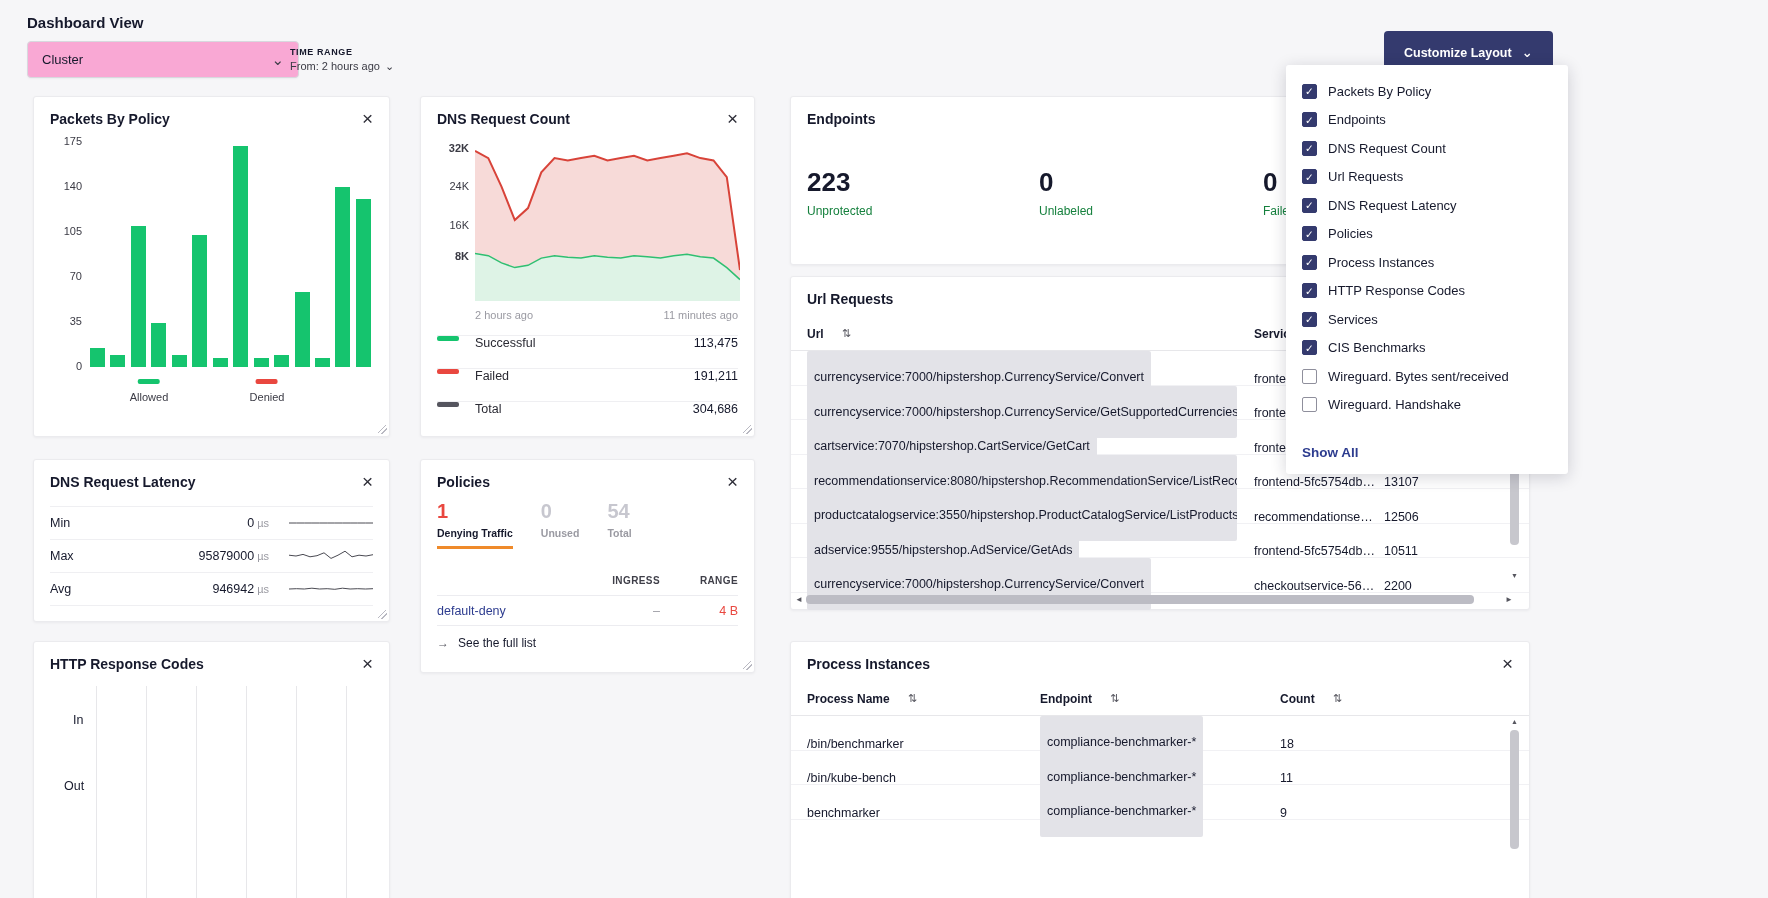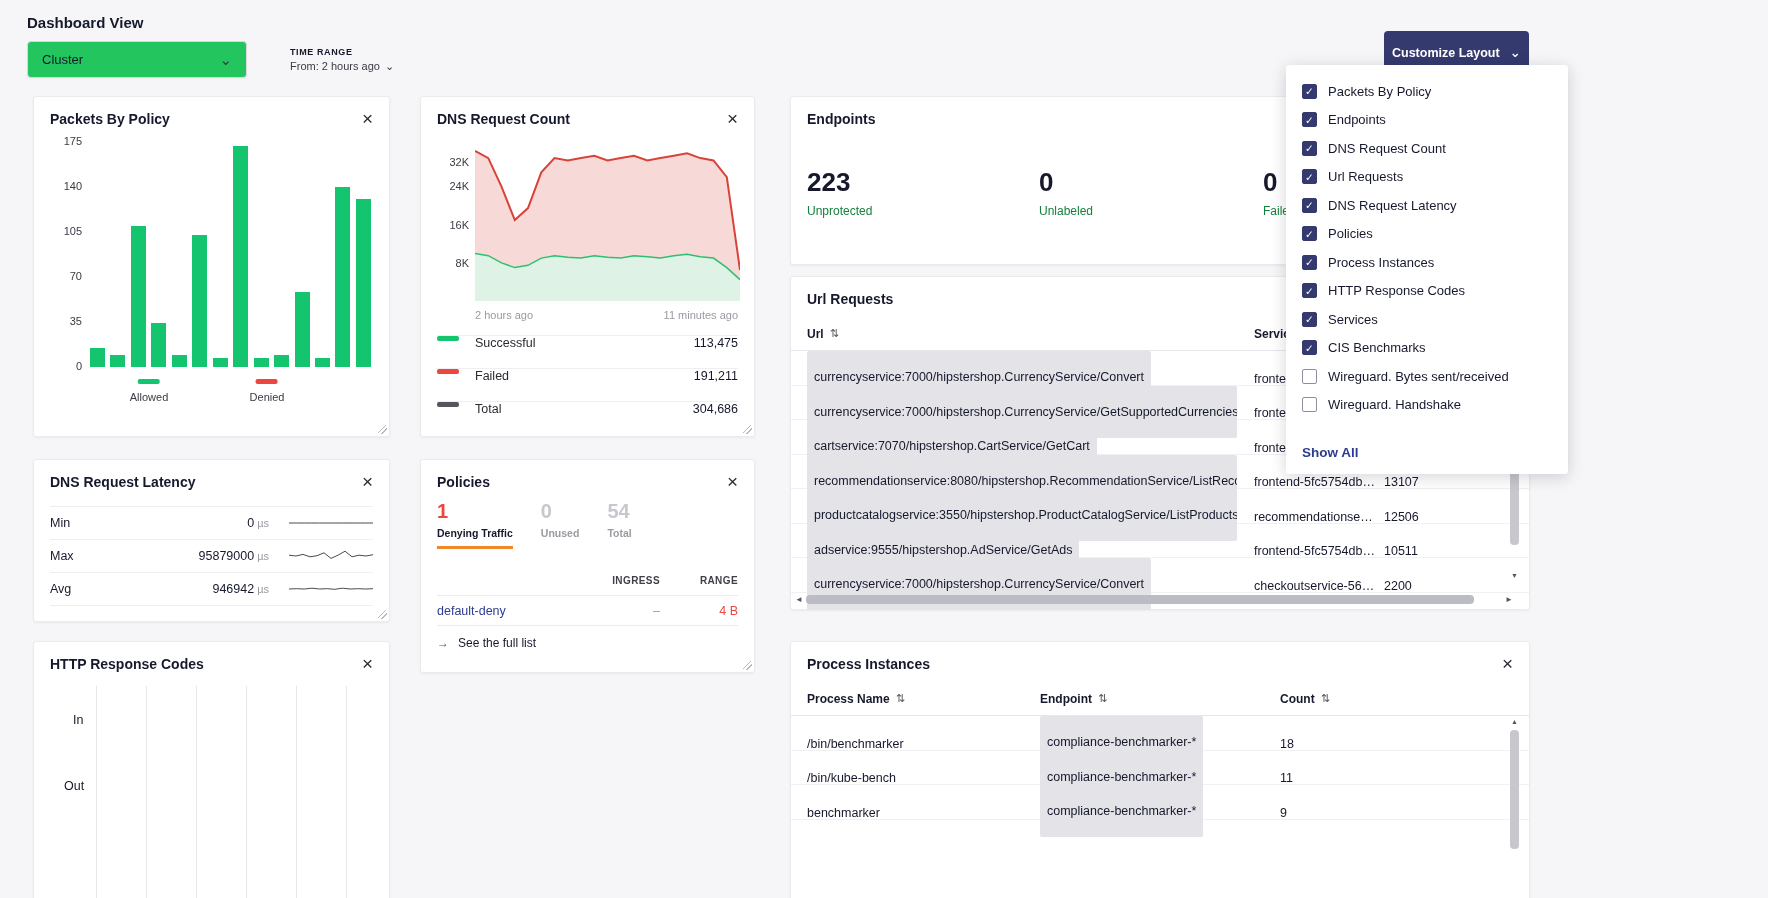--- a/index.html
+++ b/index.html
@@ -1,28 +1,28 @@
 <!DOCTYPE html>
 <html><head>
 <meta charset="utf-8">
 <style>
   *{margin:0;padding:0;box-sizing:border-box}
   html,body{width:1768px;height:898px;overflow:hidden}
   body{font-family:"Liberation Sans","DejaVu Sans",sans-serif;background:#f6f6f8;color:#16192c;position:relative}
 
   
   .page-title{position:absolute;left:27px;top:14px;font-size:15px;font-weight:700}
-  .cluster-select{position:absolute;left:27px;top:41px;width:220px;height:37px;background:#22c55e;border:1px solid #d8d8de;border-radius:4px;
+  .cluster-select{position:absolute;left:27px;top:41px;width:272px;height:37px;background:#f9a8d4;border:1px solid #d8d8de;border-radius:4px;
     display:flex;align-items:center;justify-content:space-between;padding:8px 14px;font-size:13px;cursor:pointer;box-shadow:0 1px 2px rgba(0,0,0,.04)}
   .chev{font-size:15px;color:#3a3a44;line-height:10px}
   .time-range{position:absolute;left:290px;top:47px}
   .tr-label{font-size:9px;font-weight:700;letter-spacing:.6px}
   .tr-value{font-size:11px;color:#3b3b45;margin-top:3px;display:flex;align-items:center;gap:5px;cursor:pointer}
   .tr-value .chev{font-size:11px}
-  .customize-btn{position:absolute;left:1384px;top:31px;height:44px;padding:0 8px;background:#343a6e;color:#fff;border-radius:4px;z-index:10;
+  .customize-btn{position:absolute;left:1384px;top:31px;height:44px;padding:0 20px;background:#343a6e;color:#fff;border-radius:4px;z-index:10;
     display:flex;align-items:center;gap:10px;font-size:12.5px;font-weight:600;cursor:pointer}
   .customize-btn .chev{color:#fff;font-size:13px}
 
   
   .menu-panel{position:absolute;left:1286px;top:65px;width:282px;background:#fff;border-radius:3px;z-index:100;
     box-shadow:0 3px 16px rgba(20,20,43,.18);padding:12px 16px 14px}
   .menu-item{display:flex;align-items:center;gap:11px;height:28.5px;cursor:pointer;font-size:13px}
   .cbx{width:15px;height:15px;flex:0 0 15px;border-radius:2px;border:1.5px solid #8f8f9c;background:#fff;display:flex;align-items:center;justify-content:center;color:#fff;font-size:10.5px}
   .cbx.checked{background:#343a6e;border-color:#343a6e}
   .cbx.checked::after{content:"✓"}
@@ -71,21 +71,21 @@
   .ep-stats div.ep-stat:nth-of-type(1){width:232px}
   .ep-stats div.ep-stat:nth-of-type(2){width:224px}
   .ep-value{font-size:26px;font-weight:700}
   .ep-label{font-size:12px;color:#15803d;margin-top:6px}
 
   
   .tbl{position:absolute;left:0;right:0;top:40px}
   .url-grid{display:grid;grid-template-columns:447px 130px auto;padding-left:16px;align-items:center}
   .proc-grid{display:grid;grid-template-columns:233px 240px auto;padding-left:16px;align-items:center}
   .tbl-head{height:34px;border-bottom:1px solid #e7e7ea;font-size:12px;font-weight:700}
-  .hcell{display:flex;align-items:center;gap:6px;cursor:pointer;overflow:hidden;white-space:nowrap}
+  .hcell{display:flex;align-items:center;gap:18px;cursor:pointer;overflow:hidden;white-space:nowrap}
   .sort{font-size:11px;color:#55555e;font-weight:400}
   .tbl-row{height:34.5px;border-bottom:1px solid #f1f1f4;font-size:12.5px}
   .chip{background:#e3e3e8;padding:19px 7px;border-radius:2px;display:inline-block;max-width:430px;white-space:nowrap;overflow:hidden}
   .svc-cell,.cnt-cell{white-space:nowrap;overflow:hidden;padding-right:10px}
 
   
   .vscroll{position:absolute;right:10px;width:9px;z-index:5}
   #card-urlreq .vscroll{top:78px;bottom:30px}
   #card-process .vscroll{top:76px;bottom:6px}
   .vthumb{position:absolute;left:0;width:9px;background:#c7c7cd;border-radius:4px}
@@ -196,24 +196,24 @@
 </div>
 
 <div class="card" id="card-dnscount">
   <div class="card-head">
     <div class="card-title">DNS Request Count</div>
     <div class="close-btn">×</div>
   </div>
   <div class="dnc-plot">
     <div class="dnc-yticks">
 
-    <div style="top: 17px;">32K</div>
+    <div style="top: 3px; font-weight: bold;">32K</div>
         <div style="top: 41px;">24K</div>
         <div style="top: 80px;">16K</div>
-        <div style="top: 118px;">8K</div>
+        <div style="top: 111px; font-weight: bold;">8K</div>
       </div>
     <svg class="dnc-svg" viewBox="0 0 265 162" preserveAspectRatio="none">
       <polygon points="0.0,11.9 13.3,19.1 26.5,47.6 39.8,81.0 53.0,69.1 66.3,33.4 79.5,19.1 92.8,21.4 106.0,19.1 119.3,16.7 132.5,21.4 145.8,19.1 159.0,16.7 172.3,21.4 185.5,19.1 198.8,16.7 212.0,14.3 225.3,19.1 238.5,21.4 251.8,38.1 265.0,131.0 265.0,140.6 251.8,128.6 238.5,119.1 225.3,117.7 212.0,115.3 198.8,116.7 185.5,119.1 172.3,117.7 159.0,116.7 145.8,119.1 132.5,118.2 119.3,116.7 106.0,119.1 92.8,118.2 79.5,116.7 66.3,119.1 53.0,126.3 39.8,128.6 26.5,123.9 13.3,116.7 0.0,114.4" fill="#f7dad8"></polygon>
       <polygon points="0.0,114.4 13.3,116.7 26.5,123.9 39.8,128.6 53.0,126.3 66.3,119.1 79.5,116.7 92.8,118.2 106.0,119.1 119.3,116.7 132.5,118.2 145.8,119.1 159.0,116.7 172.3,117.7 185.5,119.1 198.8,116.7 212.0,115.3 225.3,117.7 238.5,119.1 251.8,128.6 265.0,140.6 265,162 0,162" fill="#def3e6"></polygon>
       <polyline fill="none" stroke-width="2" points="0.0,11.9 13.3,19.1 26.5,47.6 39.8,81.0 53.0,69.1 66.3,33.4 79.5,19.1 92.8,21.4 106.0,19.1 119.3,16.7 132.5,21.4 145.8,19.1 159.0,16.7 172.3,21.4 185.5,19.1 198.8,16.7 212.0,14.3 225.3,19.1 238.5,21.4 251.8,38.1 265.0,131.0" stroke="#d84339"></polyline>
       <polyline fill="none" stroke-width="1.5" points="0.0,114.4 13.3,116.7 26.5,123.9 39.8,128.6 53.0,126.3 66.3,119.1 79.5,116.7 92.8,118.2 106.0,119.1 119.3,116.7 132.5,118.2 145.8,119.1 159.0,116.7 172.3,117.7 185.5,119.1 198.8,116.7 212.0,115.3 225.3,117.7 238.5,119.1 251.8,128.6 265.0,140.6" stroke="#2fbf71"></polyline>
     </svg>
     <div class="dnc-xlabels">
       <span>2 hours ago</span>
       <span>11 minutes ago</span>

